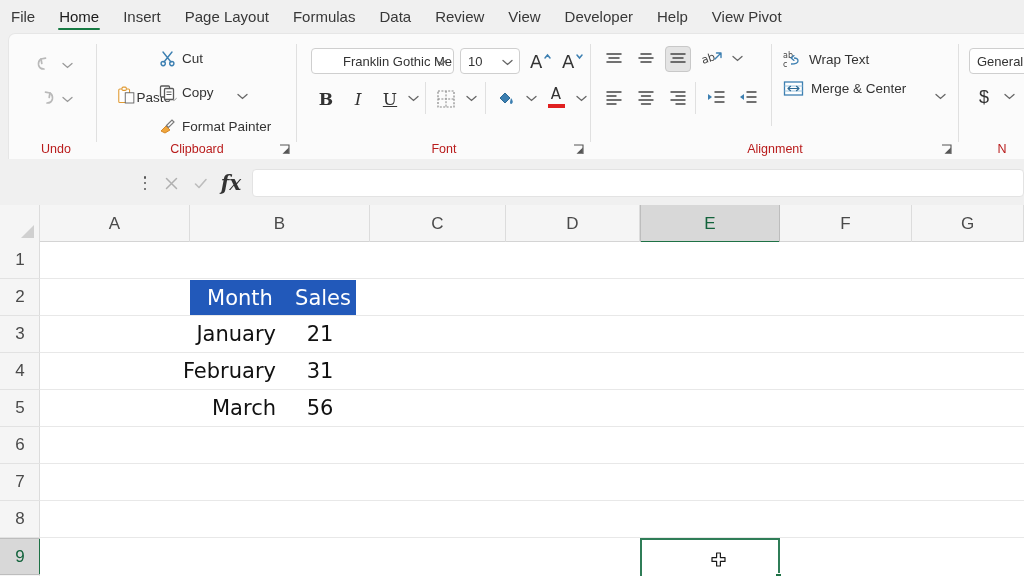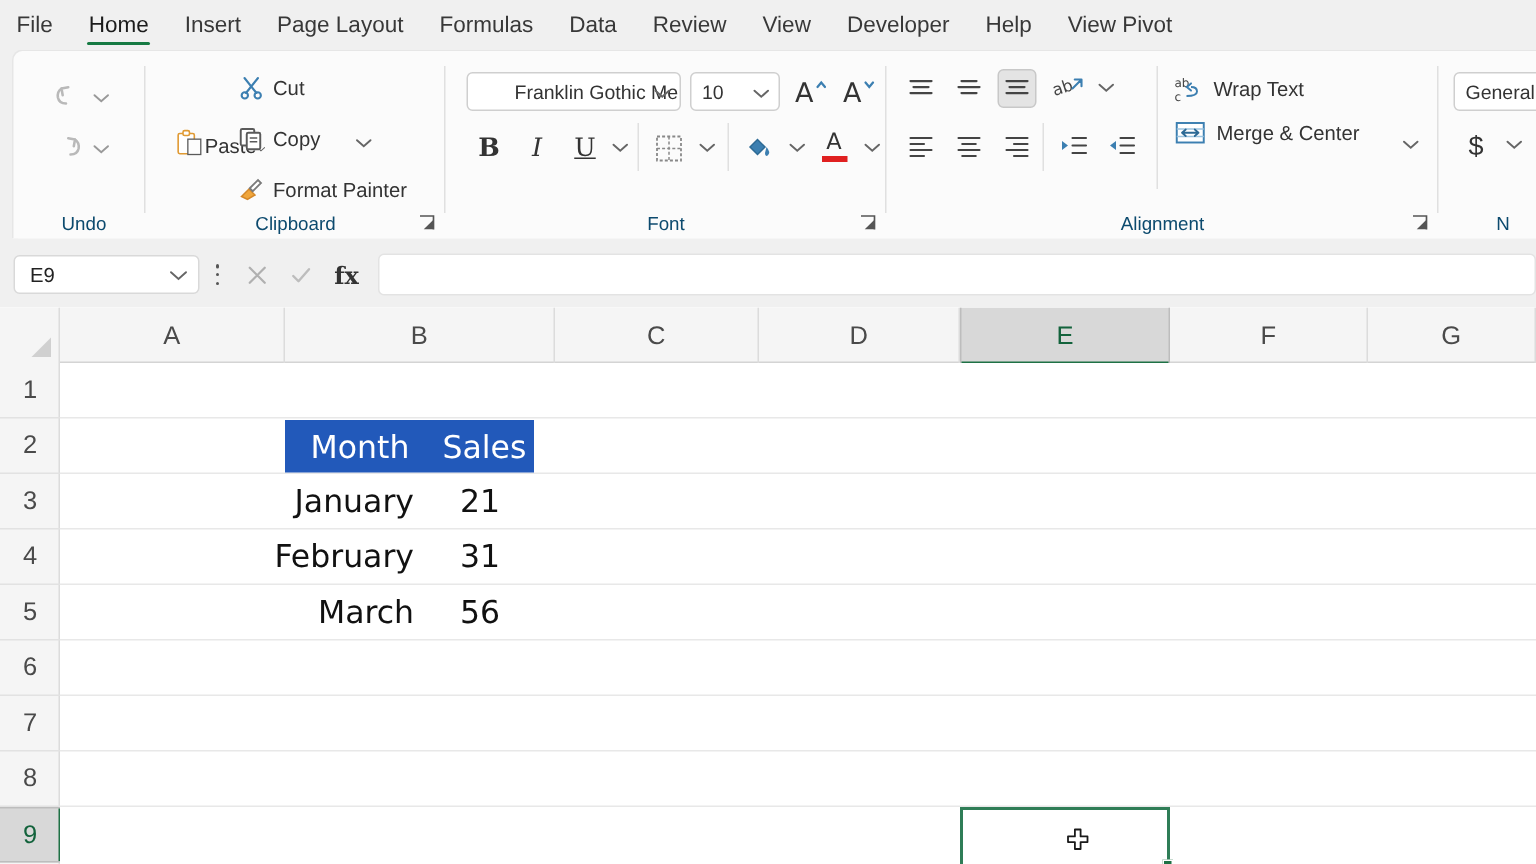--- a/index.html
+++ b/index.html
@@ -38,21 +38,21 @@
     position: absolute; left: 8px; top: 33px;
     width: 1030px; height: 126px;
     background: #fbfbfb;
     border-radius: 7px 7px 0 0;
     border: 1px solid #e6e6e6;
     border-bottom: none;
   }
   .grp { position: absolute; top: 0; height: 126px; }
   .grp-label {
     position: absolute; bottom: 4px; width: 100%;
-    text-align: center; font-size: 12.5px; color: #0c4a6e;
+    text-align: center; font-size: 12.5px; color: #b91c1c;
   }
   .grp-sep {
     position: absolute; top: 10px; width: 1px; height: 98px;
     background: #e0e0e0;
   }
   .dlg-launch {
     position: absolute; bottom: 6px; right: 6px;
     width: 12px; height: 12px; color: #555;
   }
 
@@ -530,47 +530,39 @@
       <div class="icon-btn" style="left:62px; top:50px; width:22px; height:26px; font-size:17px;">
         
       </div>
       <div class="grp-label" style="width:46px; left:20px;">N</div>
     </div>
 
   </div>
 
   <div class="fbar"></div>
 
-  <div class="namebox">
-    <span>E9</span>
-    <span class="cv">
-      <svg width="12" height="8" viewBox="0 0 12 8">
-        <path d="M1 1.5 L6 6 L11 1.5" stroke="#666" stroke-width="1.3" fill="none" stroke-linecap="round"></path>
-      </svg>
-    </span>
-  </div>
 
   <div class="kebab">
     <i></i>
     <i></i>
     <i></i>
   </div>
 
   <div class="fb-btn" style="left:158px;">
     <svg width="15" height="15" viewBox="0 0 15 15">
       <path d="M2.5 2.5 L12.5 12.5 M12.5 2.5 L2.5 12.5" stroke="#b0b0b0" stroke-width="1.5" stroke-linecap="round"></path>
     </svg>
   </div>
   <div class="fb-btn" style="left:188px;">
     <svg width="16" height="15" viewBox="0 0 16 15">
       <path d="M2.5 8 L6 11.5 L13 3.5" stroke="#bdbdbd" stroke-width="1.6" fill="none" stroke-linecap="round" stroke-linejoin="round"></path>
     </svg>
   </div>
   <div class="fb-btn" style="left:218px; color:#333;">
-    <span style="font-family:'DejaVu Serif',serif; font-weight:bold; font-size:16px;">fx</span>
+    <span style="font-family:'DejaVu Serif',serif; font-style:italic; font-weight:bold; font-size:20px;">fx</span>
   </div>
 
   <div class="finput">
     <span style="display:block; padding:5px 8px; font-size:13.5px; color:#222;"></span>
   </div>
 
   <div class="gridwrap">
 
     <div class="colhdr">
       <div class="ch" style="left:40px;  width:150px;">A</div>

